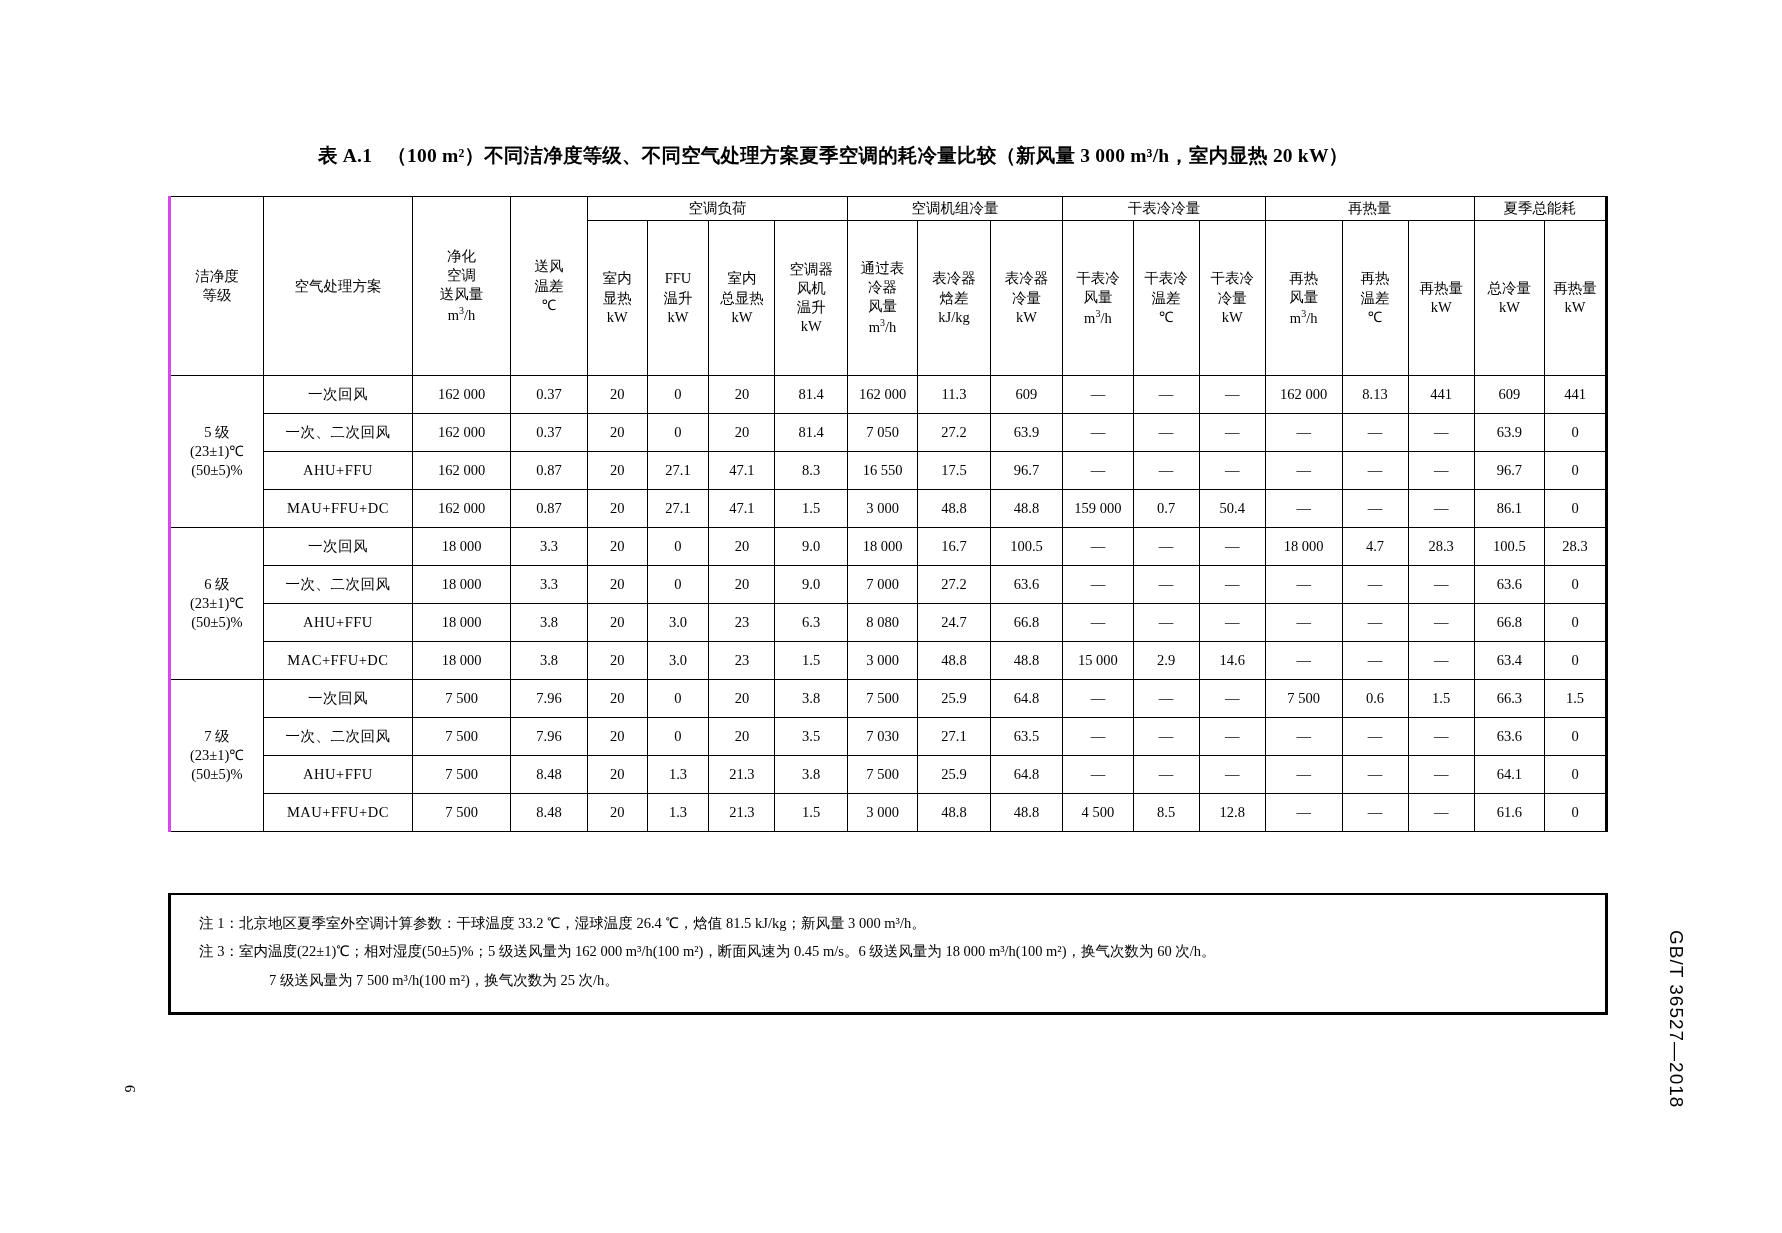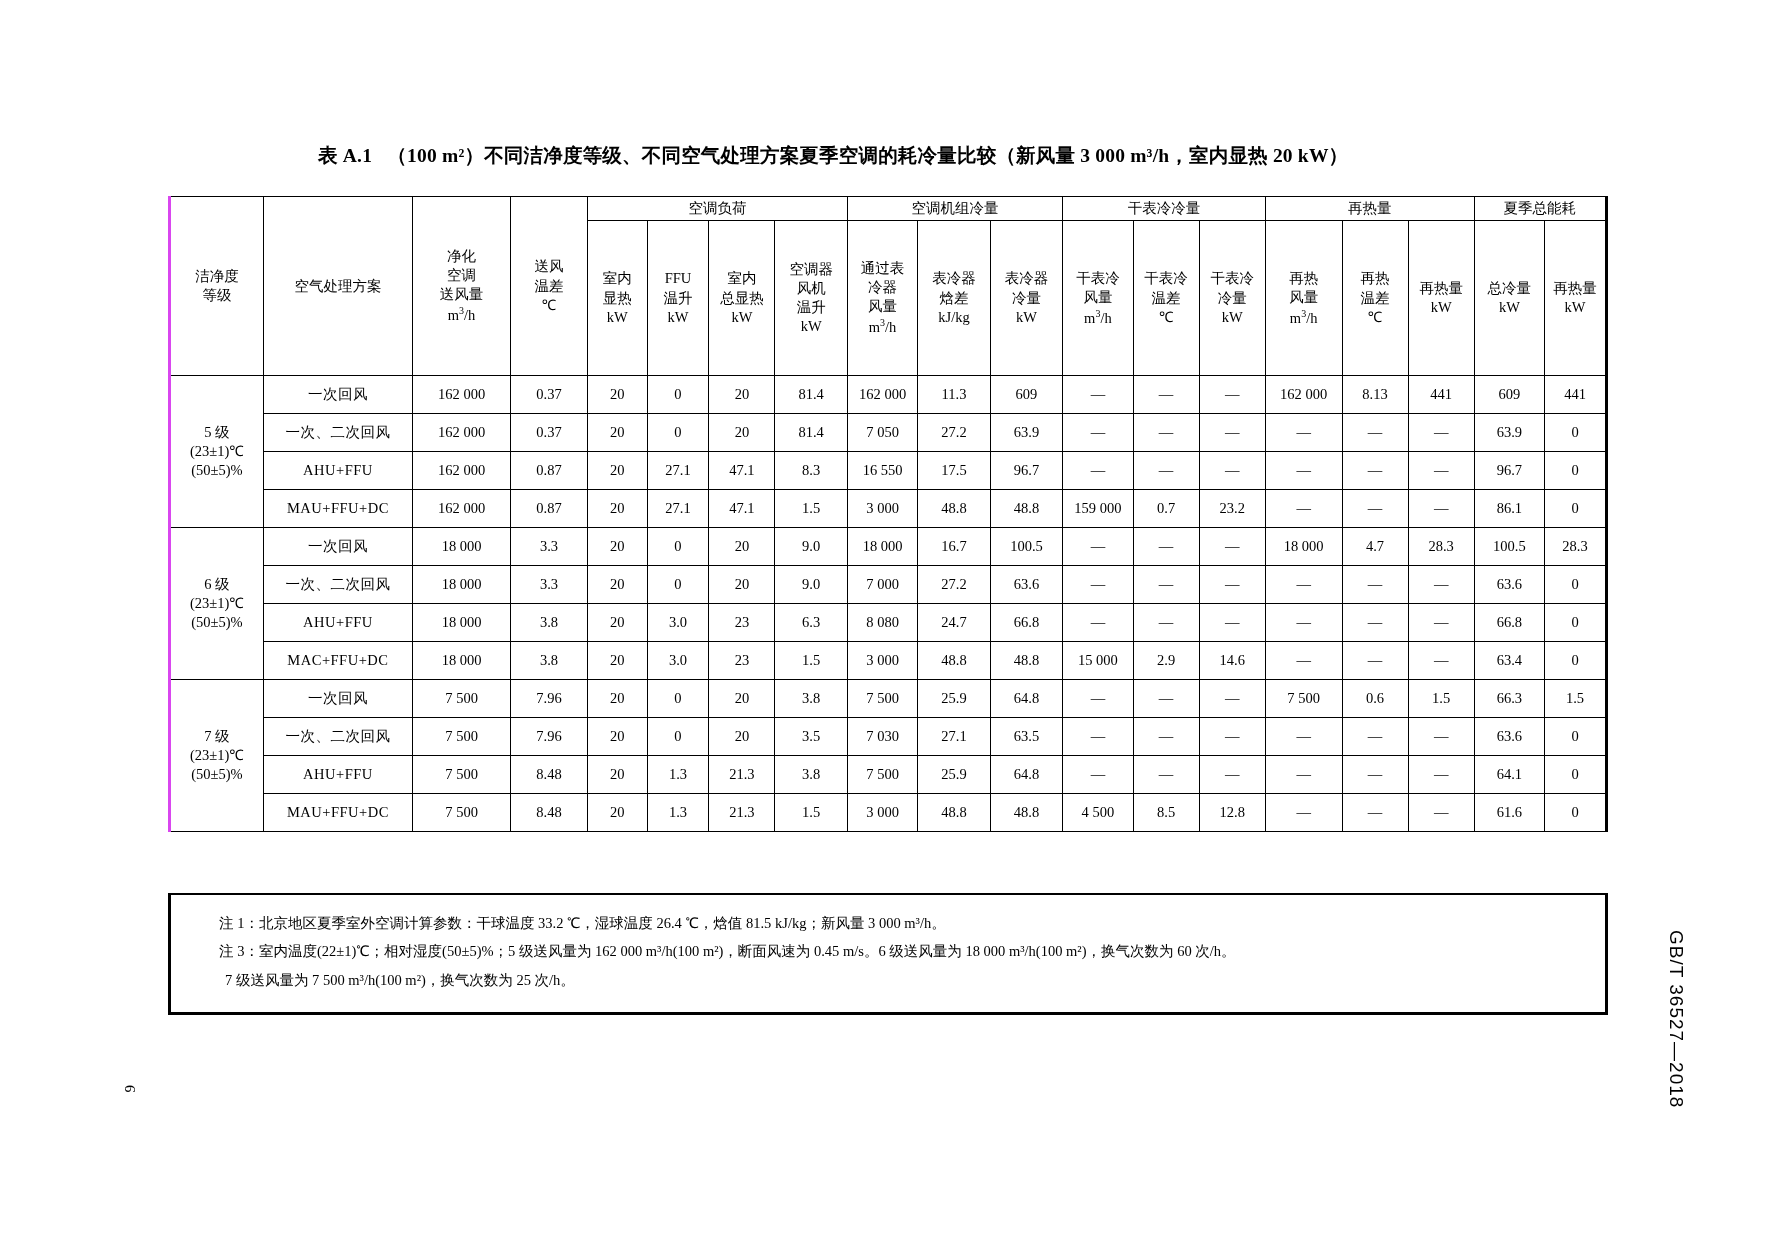--- a/index.html
+++ b/index.html
@@ -83,25 +83,25 @@
     border-right: 3px solid #000;
     border-bottom: 3px solid #000;
     border-top: 2px solid #000;
     box-sizing: border-box;
     padding: 14px 0 18px 0;
     background: #fff;
   }
   .note {
     font-size: 14.5px;
     line-height: 1.95;
-    padding-left: 48px;
+    padding-left: 28px;
     white-space: nowrap;
   }
   .note .lbl { display: inline-block; }
-  .note.cont { padding-left: 54px; }
+  .note.cont { padding-left: 98px; }
   .sup { font-size: 10px; vertical-align: super; }
   .folio {
     position: absolute;
     left: 122px;
     top: 1085px;
     font-size: 15px;
     writing-mode: vertical-rl;
     transform: rotate(180deg);
   }
   .stdno {
@@ -322,21 +322,21 @@
             <td class="data-cell">0.87</td>
             <td class="data-cell">20</td>
             <td class="data-cell">27.1</td>
             <td class="data-cell">47.1</td>
             <td class="data-cell">1.5</td>
             <td class="data-cell">3 000</td>
             <td class="data-cell">48.8</td>
             <td class="data-cell">48.8</td>
             <td class="data-cell">159 000</td>
             <td class="data-cell">0.7</td>
-            <td class="data-cell">23.2</td>
+            <td class="data-cell">50.4</td>
             <td class="data-cell">—</td>
             <td class="data-cell">—</td>
             <td class="data-cell">—</td>
             <td class="data-cell">86.1</td>
             <td class="data-cell outer-r">0</td>
           </tr>
           <tr class="row-h thick-top">
             <td rowspan="4" class="grade-cell outer-l">
               <div>6 级</div>
               <div>(23±1)℃</div>

